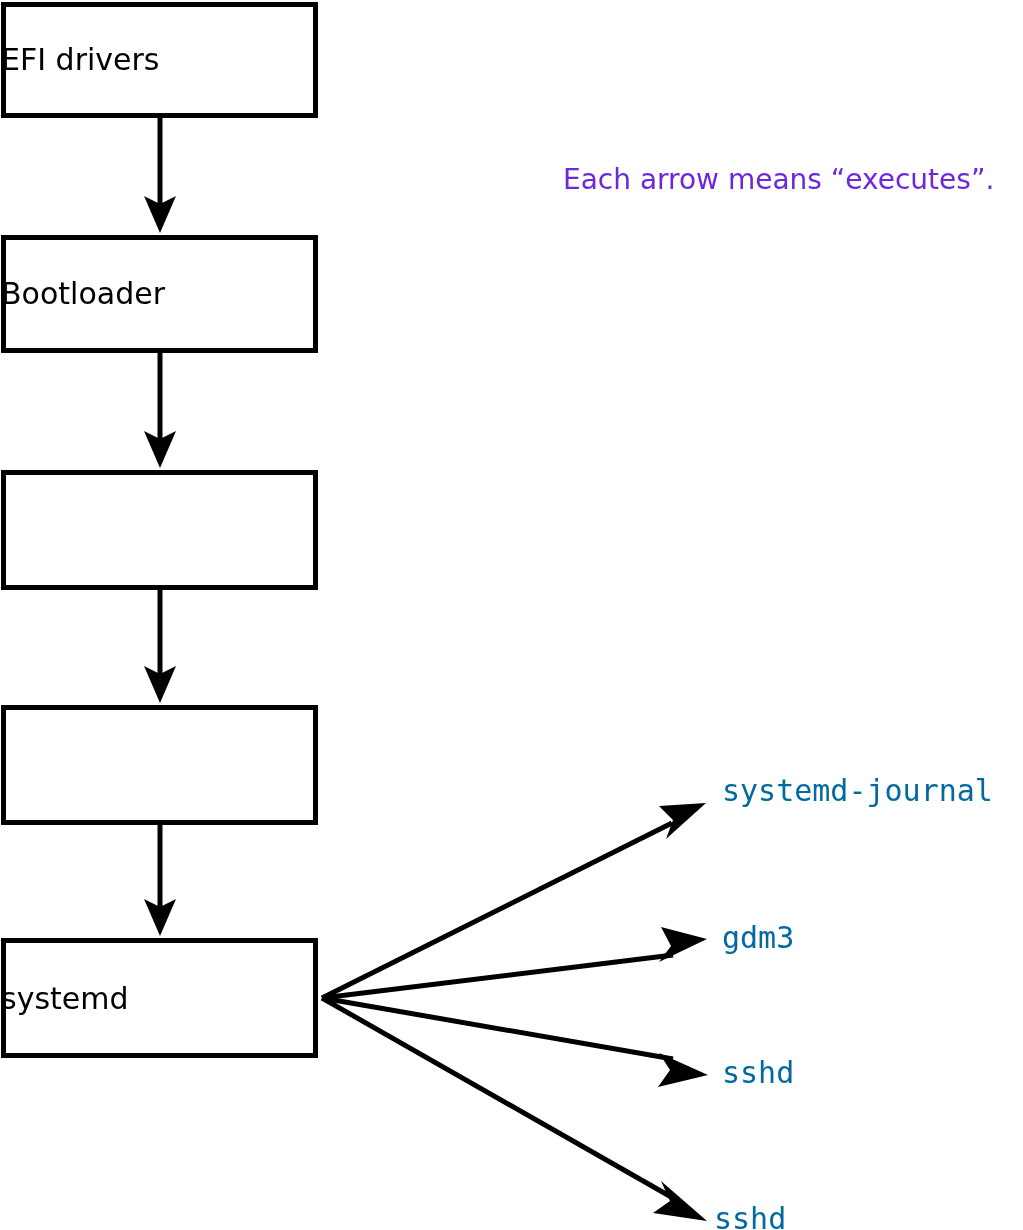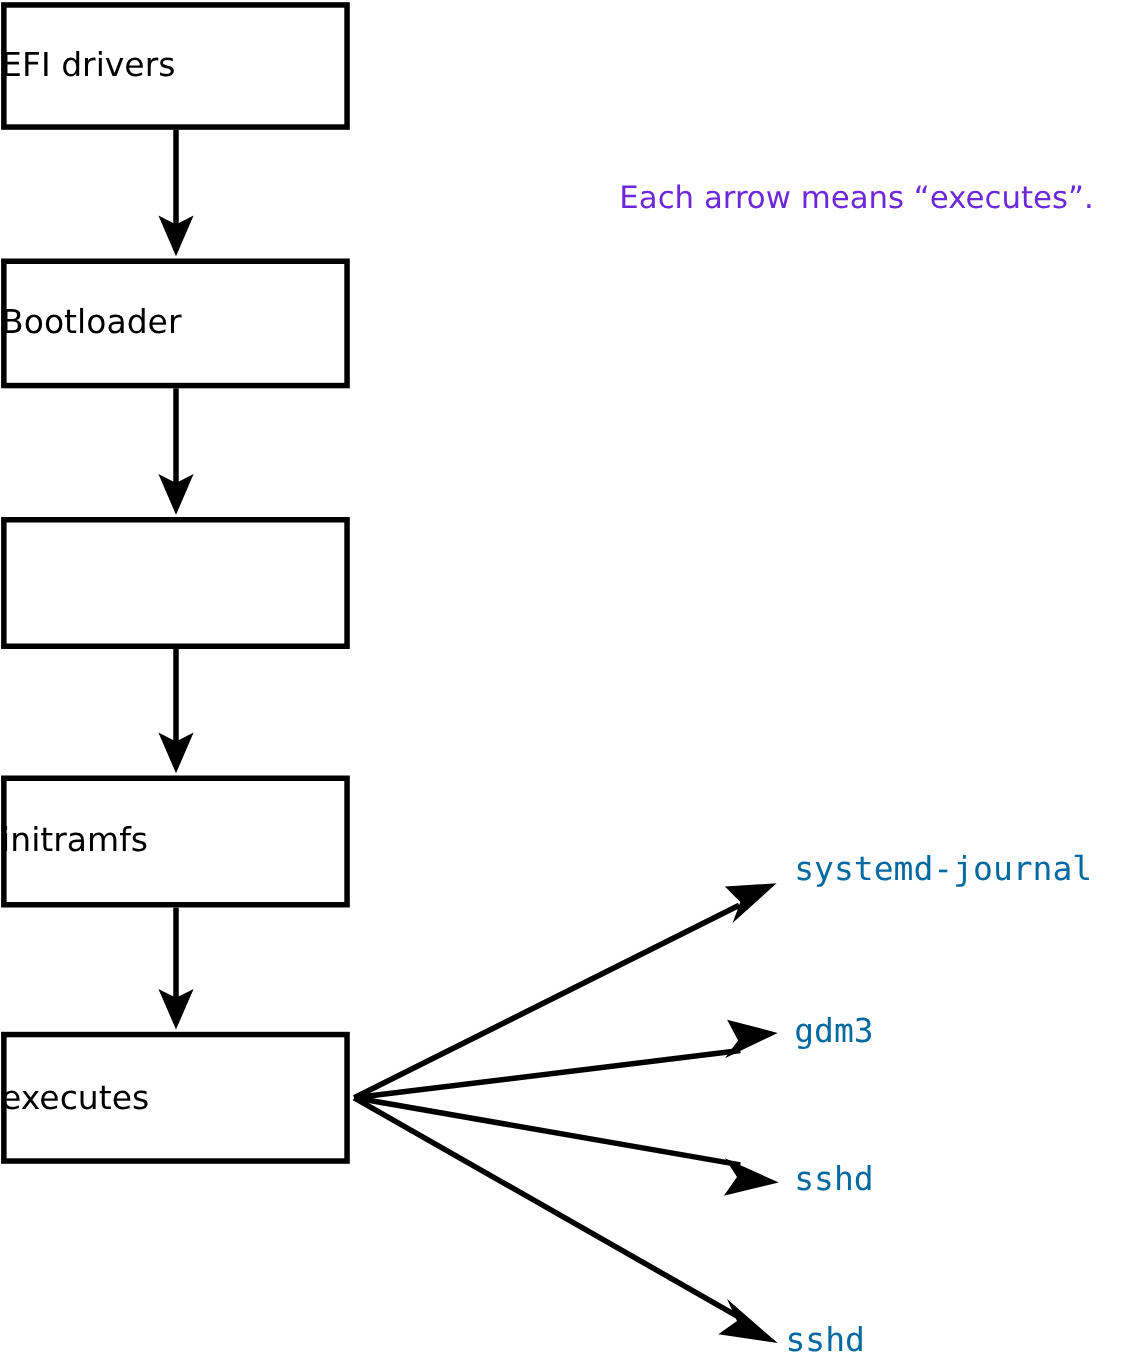--- a/index.html
+++ b/index.html
@@ -153,23 +153,22 @@
     </g>
   </svg>
 
   <div class="text-layer">
 
     <div class="box-label" style="left:1px; top:45px; width:317px;">EFI drivers</div>
 
     <div class="box-label" style="left:1px; top:279px; width:317px;">Bootloader</div>
 
 
-    <div class="box-label" style="left:1px; top:750px; width:317px;">initramfs</div>
 
-    <div class="box-label" style="left:1px; top:984px; width:317px;">executes</div>
+    <div class="box-label" style="left:1px; top:984px; width:317px;">systemd</div>
 
     <div class="leaf-label" style="left:722px; top:776px;">systemd-journal</div>
 
     <div class="leaf-label" style="left:722px; top:923px;">gdm3</div>
 
     <div class="leaf-label" style="left:722px; top:1058px;">sshd</div>
 
     <div class="leaf-label" style="left:714px; top:1204px;">sshd</div>
 
     <div class="annotation-text" style="left:563px; top:166px;">Each arrow means “executes”.</div>

